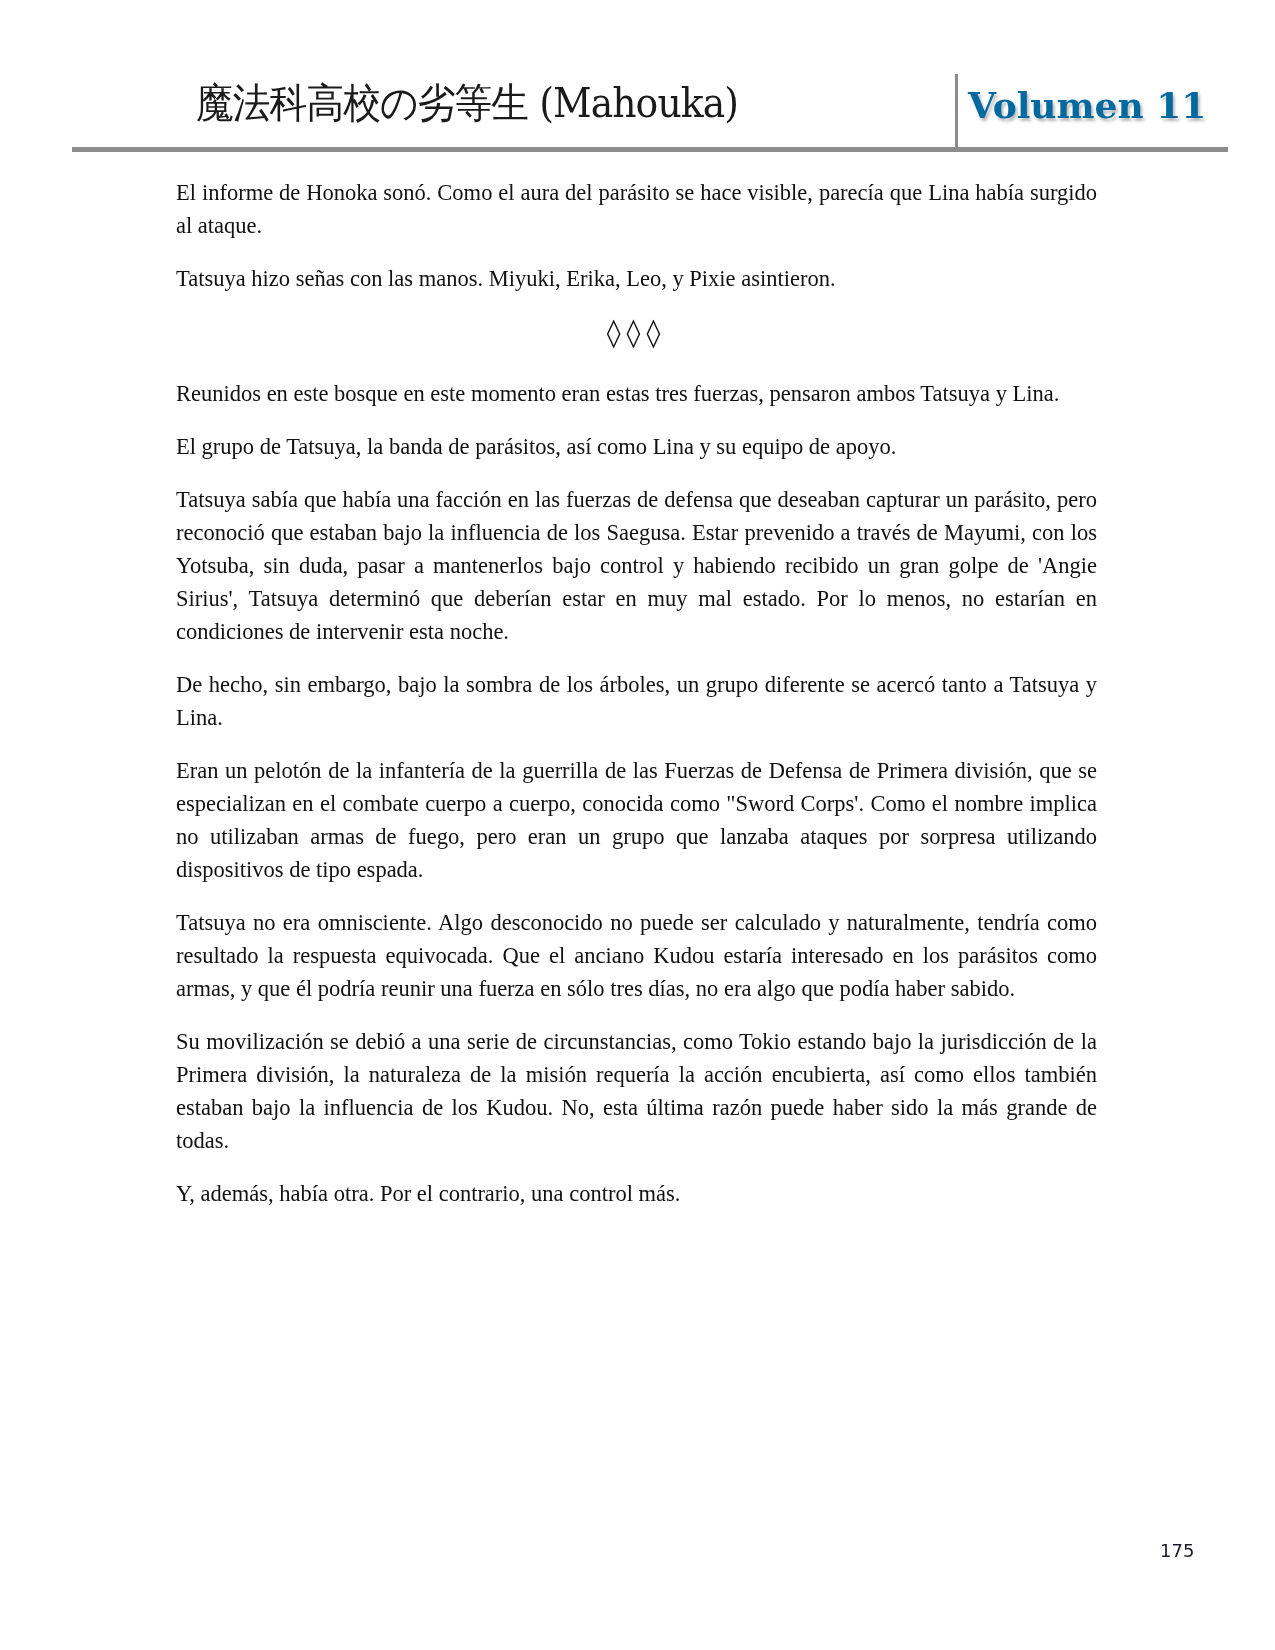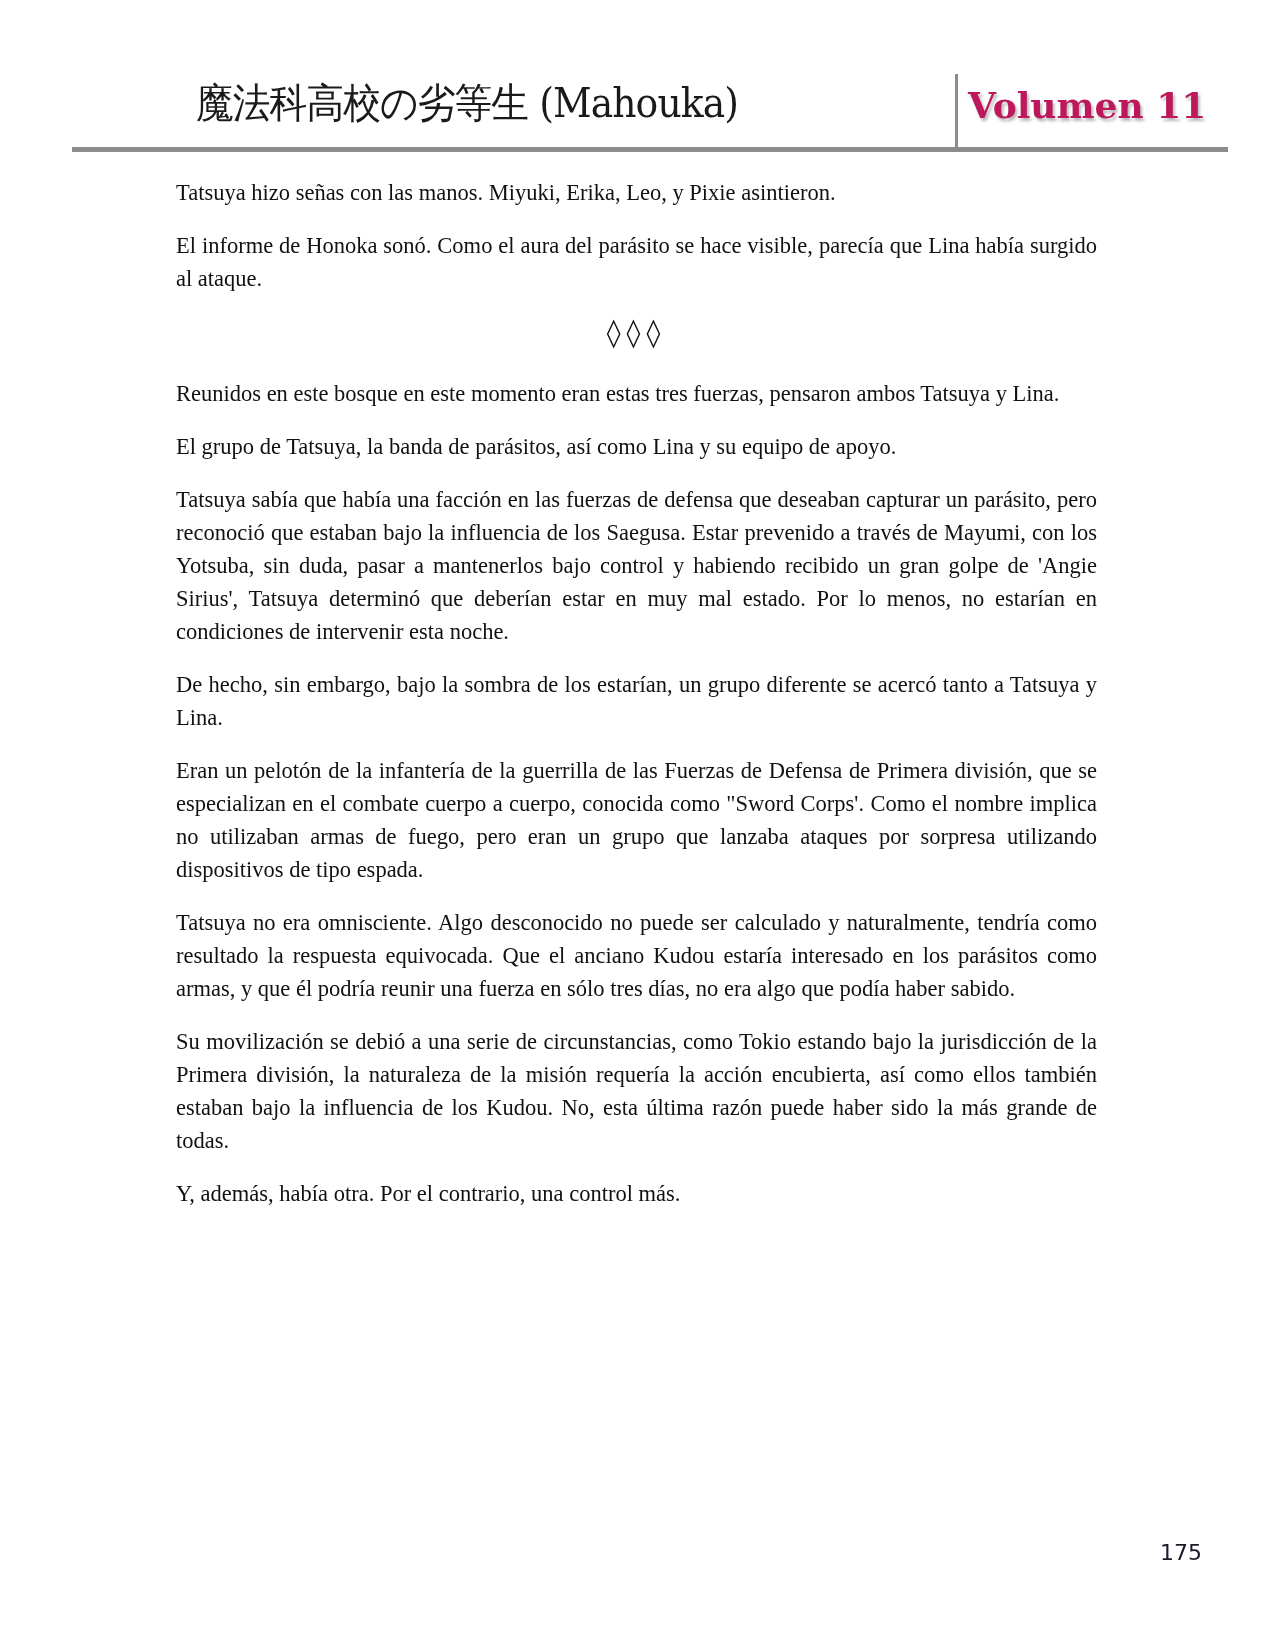--- a/index.html
+++ b/index.html
@@ -9,56 +9,56 @@
       font-family: "DejaVu Serif", serif; font-size: 41px; color: #1a1a1a;
       letter-spacing: -1px; transform: scaleX(0.92); transform-origin: left center;
       white-space: nowrap;
     }
     .header-divider {
       position: absolute; left: 955px; top: 74px; width: 3px; height: 76px; background: #8c8c8c;
     }
     .header-volume {
       position: absolute; left: 968px; top: 84px;
       font-family: "DejaVu Serif", serif; font-weight: bold; font-size: 36px;
-      color: #be185d; text-shadow: 2px 3px 3px rgba(0,0,0,0.28); white-space: nowrap;
+      color: #0369a1; text-shadow: 2px 3px 3px rgba(0,0,0,0.28); white-space: nowrap;
     }
     .header-rule {
       position: absolute; left: 72px; top: 147px; width: 1156px; height: 5px; background: #8c8c8c;
     }
     .body-text {
       position: absolute; left: 176px; top: 176px; width: 921px;
       font-family: "Liberation Serif", serif; font-size: 22.5px; line-height: 33px; color: #111;
     }
     .body-text p { margin: 0 0 20px 0; text-align: justify; }
     .separator {
       text-align: center; margin: 10px 0 26px 0; font-size: 28px; line-height: 36px;
       letter-spacing: 6px; font-family: "DejaVu Sans", sans-serif; color: #111;
     }
     .page-number {
       position: absolute; left: 1160px; top: 1540px;
-      font-family: "DejaVu Sans", sans-serif; font-size: 22px; color: #1a1a2a;
+      font-family: "DejaVu Sans", sans-serif; font-size: 18px; color: #1a1a2a;
     }
   </style>
 </head>
 <body>
 
 <div>
   <div class="header-title">魔法科高校の劣等生 (Mahouka)</div>
   <div class="header-divider"></div>
   <div class="header-volume">Volumen 11</div>
   <div class="header-rule"></div>
 </div>
 
 <div class="body-text">
+  <p>El informe de Honoka sonó. Como el aura del parásito se hace visible, parecía que Lina había surgido al ataque.</p>
   <p>Tatsuya hizo señas con las manos. Miyuki, Erika, Leo, y Pixie asintieron.</p>
-  <p>El informe de Honoka sonó. Como el aura del parásito se hace visible, parecía que Lina había surgido al ataque.</p>
   <div class="separator">◊◊◊</div>
   <p>Reunidos en este bosque en este momento eran estas tres fuerzas, pensaron ambos Tatsuya y Lina.</p>
   <p>El grupo de Tatsuya, la banda de parásitos, así como Lina y su equipo de apoyo.</p>
   <p>Tatsuya sabía que había una facción en las fuerzas de defensa que deseaban capturar un parásito, pero reconoció que estaban bajo la influencia de los Saegusa. Estar prevenido a través de Mayumi, con los Yotsuba, sin duda, pasar a mantenerlos bajo control y habiendo recibido un gran golpe de 'Angie Sirius', Tatsuya determinó que deberían estar en muy mal estado. Por lo menos, no estarían en condiciones de intervenir esta noche.</p>
-  <p>De hecho, sin embargo, bajo la sombra de los estarían, un grupo diferente se acercó tanto a Tatsuya y Lina.</p>
+  <p>De hecho, sin embargo, bajo la sombra de los árboles, un grupo diferente se acercó tanto a Tatsuya y Lina.</p>
   <p>Eran un pelotón de la infantería de la guerrilla de las Fuerzas de Defensa de Primera división, que se especializan en el combate cuerpo a cuerpo, conocida como "Sword Corps'. Como el nombre implica no utilizaban armas de fuego, pero eran un grupo que lanzaba ataques por sorpresa utilizando dispositivos de tipo espada.</p>
   <p>Tatsuya no era omnisciente. Algo desconocido no puede ser calculado y naturalmente, tendría como resultado la respuesta equivocada. Que el anciano Kudou estaría interesado en los parásitos como armas, y que él podría reunir una fuerza en sólo tres días, no era algo que podía haber sabido.</p>
   <p>Su movilización se debió a una serie de circunstancias, como Tokio estando bajo la jurisdicción de la Primera división, la naturaleza de la misión requería la acción encubierta, así como ellos también estaban bajo la influencia de los Kudou. No, esta última razón puede haber sido la más grande de todas.</p>
   <p>Y, además, había otra. Por el contrario, una control más.</p>
 </div>
 
 <div class="page-number">175</div>
 
 </body></html>

